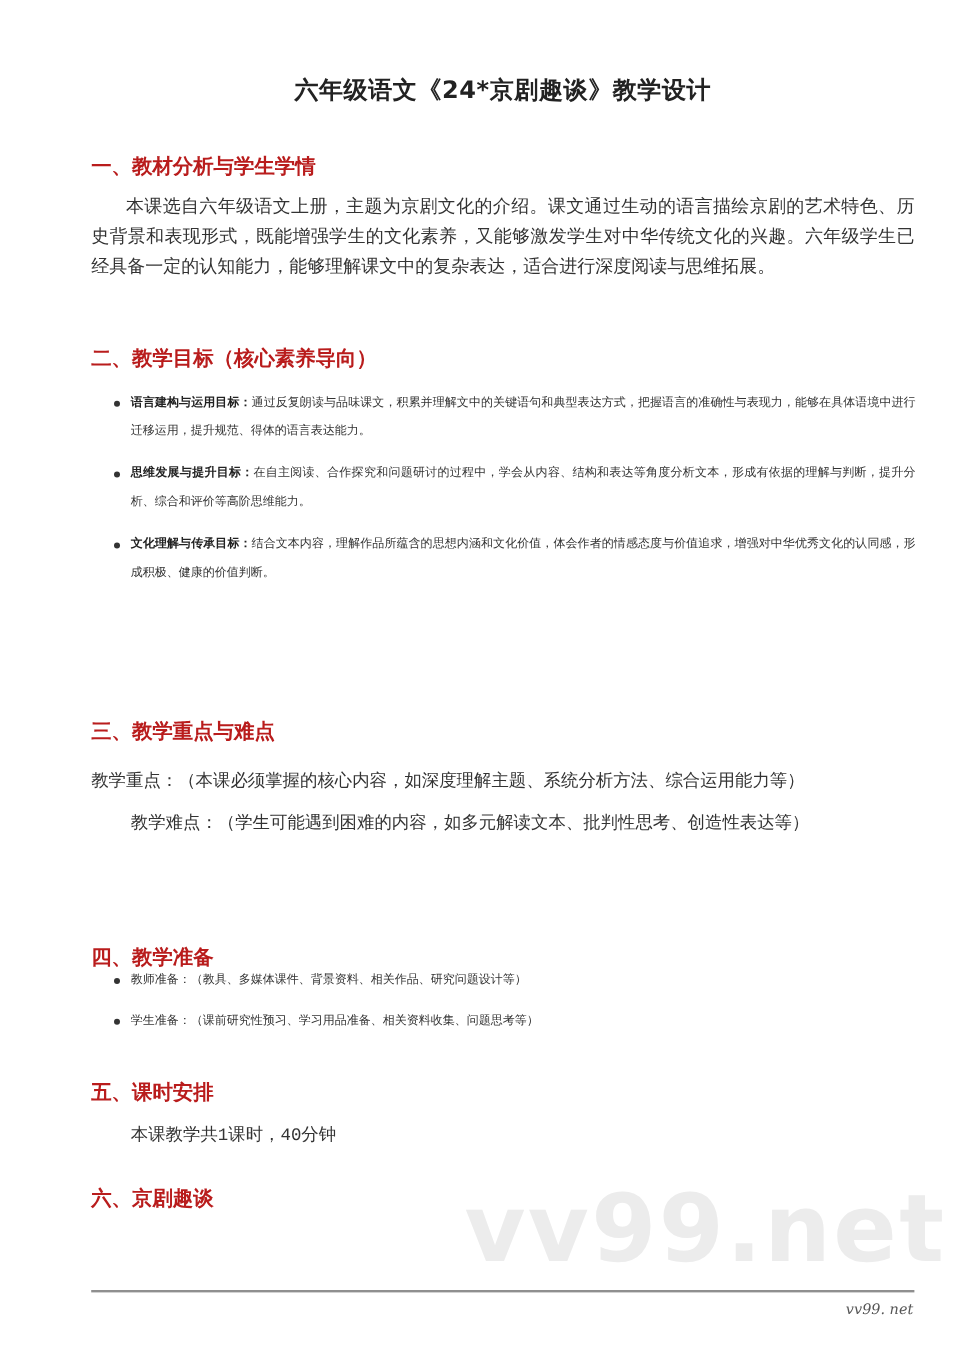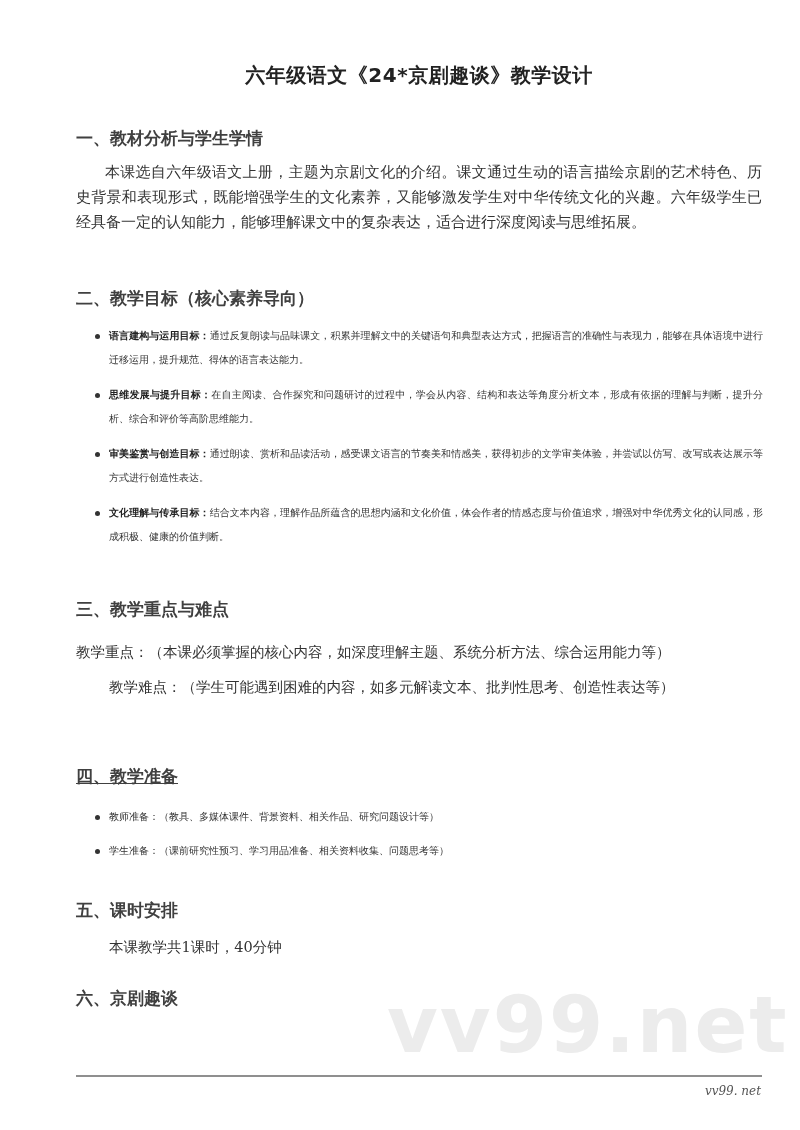--- a/index.html
+++ b/index.html
@@ -10,40 +10,40 @@
   }
   .page { position: absolute; left: 0; top: 0; width: 800px; height: 1130px; margin-left: 19px; }
   .title {
     position: absolute; left: 0; top: 62px; width: 800px; text-align: center;
     font-family: "DejaVu Sans", "Liberation Sans", sans-serif;
     font-weight: bold; font-size: 20px; color: #222; letter-spacing: 0.5px;
   }
   .h2 {
     position: absolute; left: 57px;
     font-family: "DejaVu Sans", "Liberation Sans", sans-serif;
-    font-weight: bold; font-size: 17px; color: #404040; text-align: center;
+    font-weight: bold; font-size: 17px; color: #b91c1c; text-align: center;
   }
   .para {
     position: absolute; left: 57px; width: 686px;
     font-size: 15px; line-height: 25px; color: #333; text-align: justify;
   }
   .indent { text-indent: 29px; }
   .bullets { position: absolute; left: 74px; width: 670px; margin: 0; padding: 0; list-style: none; }
   .bullets li {
     position: relative; padding-left: 16px; font-size: 10px; line-height: 24px;
     color: #333; margin-bottom: 11px; text-align: justify;
   }
   .bullets li::before {
     content: ""; position: absolute; left: 2px; top: 10px; width: 5px; height: 5px;
     border-radius: 50%; background: #333;
   }
   .bullets li b {
     font-family: "DejaVu Sans", "Liberation Sans", sans-serif; font-weight: bold; color: #222;
   }
-  .line { position: absolute; font-size: 14.5px; line-height: 22px; color: #333; white-space: nowrap; }
+  .line { position: absolute; font-size: 14.5px; line-height: 22px; color: #333; white-space: nowrap; font-family: Liberation Mono, monospace; }
   .watermark {
     position: absolute; left: 368px; top: 986px;
     font-family: "DejaVu Sans", "Liberation Sans", sans-serif; font-weight: bold;
     font-size: 78px; color: #ececec; letter-spacing: 2px; line-height: 1;
   }
   .footer-rule { position: absolute; left: 57px; top: 1075px; width: 686px; height: 2px; background: #8f8f8f; }
   .footer-text {
     position: absolute; right: 58px; top: 1084px;
     font-family: "DejaVu Serif", "Liberation Serif", serif; font-style: italic;
     font-size: 12px; color: #555;
@@ -63,32 +63,29 @@
 
   <div class="h2" style="top:287px;">二、教学目标（核心素养导向）</div>
   <ul class="bullets" style="top:324px;">
     <li>
       <b>语言建构与运用目标：</b><span>通过反复朗读与品味课文，积累并理解文中的关键语句和典型表达方式，把握语言的准确性与表现力，能够在具体语境中进行迁移运用，提升规范、得体的语言表达能力。</span>
     </li>
     <li>
       <b>思维发展与提升目标：</b><span>在自主阅读、合作探究和问题研讨的过程中，学会从内容、结构和表达等角度分析文本，形成有依据的理解与判断，提升分析、综合和评价等高阶思维能力。</span>
     </li>
     <li>
-      <b>审美鉴赏与创造目标：</b><span>通过朗读、赏析和品读活动，感受课文语言的节奏美和情感美，获得初步的文学审美体验，并尝试以仿写、改写或表达展示等方式进行创造性表达。</span>
-    </li>
-    <li>
       <b>文化理解与传承目标：</b><span>结合文本内容，理解作品所蕴含的思想内涵和文化价值，体会作者的情感态度与价值追求，增强对中华优秀文化的认同感，形成积极、健康的价值判断。</span>
     </li>
   </ul>
 
   <div class="h2" style="top:598px;">三、教学重点与难点</div>
   <div class="line" style="left:57px; top:641px;">教学重点：（本课必须掌握的核心内容，如深度理解主题、系统分析方法、综合运用能力等）</div>
   <div class="line" style="left:90px; top:676px;">教学难点：（学生可能遇到困难的内容，如多元解读文本、批判性思考、创造性表达等）</div>
 
-  <div class="h2" style="top:765px;text-decoration:underline;">四、教学准备</div>
+  <div class="h2" style="top:786px;">四、教学准备</div>
   <ul class="bullets" style="top:805px;">
     <li style="margin-bottom:10px;">教师准备：（教具、多媒体课件、背景资料、相关作品、研究问题设计等）</li>
     <li>学生准备：（课前研究性预习、学习用品准备、相关资料收集、问题思考等）</li>
   </ul>
 
   <div class="h2" style="top:899px;">五、课时安排</div>
   <div class="line" style="left:90px; top:936px;">本课教学共1课时，40分钟</div>
 
   <div class="h2" style="top:987px;">六、京剧趣谈</div>
 

